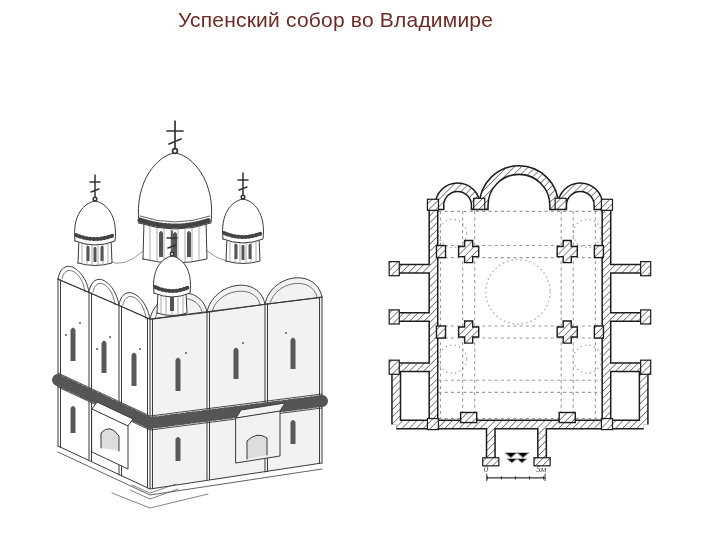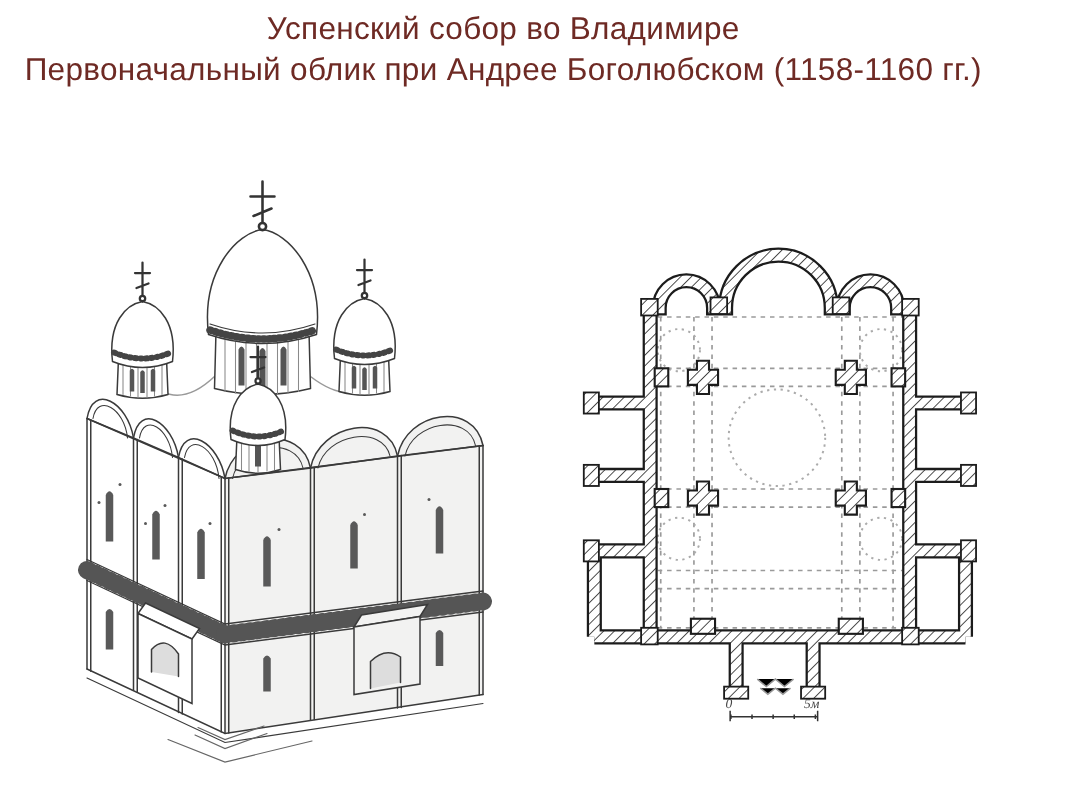--- a/index.html
+++ b/index.html
@@ -18,21 +18,20 @@
   .fig-cathedral{position:absolute;left:40px;top:110px;width:320px;height:402px;}
   .fig-plan{position:absolute;left:378px;top:153px;width:302px;height:347px;}
   svg{display:block;}
   .scale-label{font-size:9px;font-style:italic;fill:#444;font-family:"Liberation Serif",serif;}
 </style>
 </head>
 <body>
 
 <div class="title-block">
   <div class="title-line">Успенский собор во Владимире</div>
-  <div class="title-line">Первоначальный облик при Андрее Боголюбском (1158-1160 гг.)</div>
 </div>
 
 <div class="fig-cathedral">
 <svg viewBox="0 0 320 400" width="320" height="402">
   <g stroke="#3a3a3a" stroke-width="1" fill="none" stroke-linecap="round">
 
     <g>
       <polygon points="18,168 110,208 110,378 18,335" fill="#ffffff" stroke="none"></polygon>
       <polygon points="110,208 282,186 282,352 110,378" fill="#f2f2f1" stroke="none"></polygon>
     </g>

